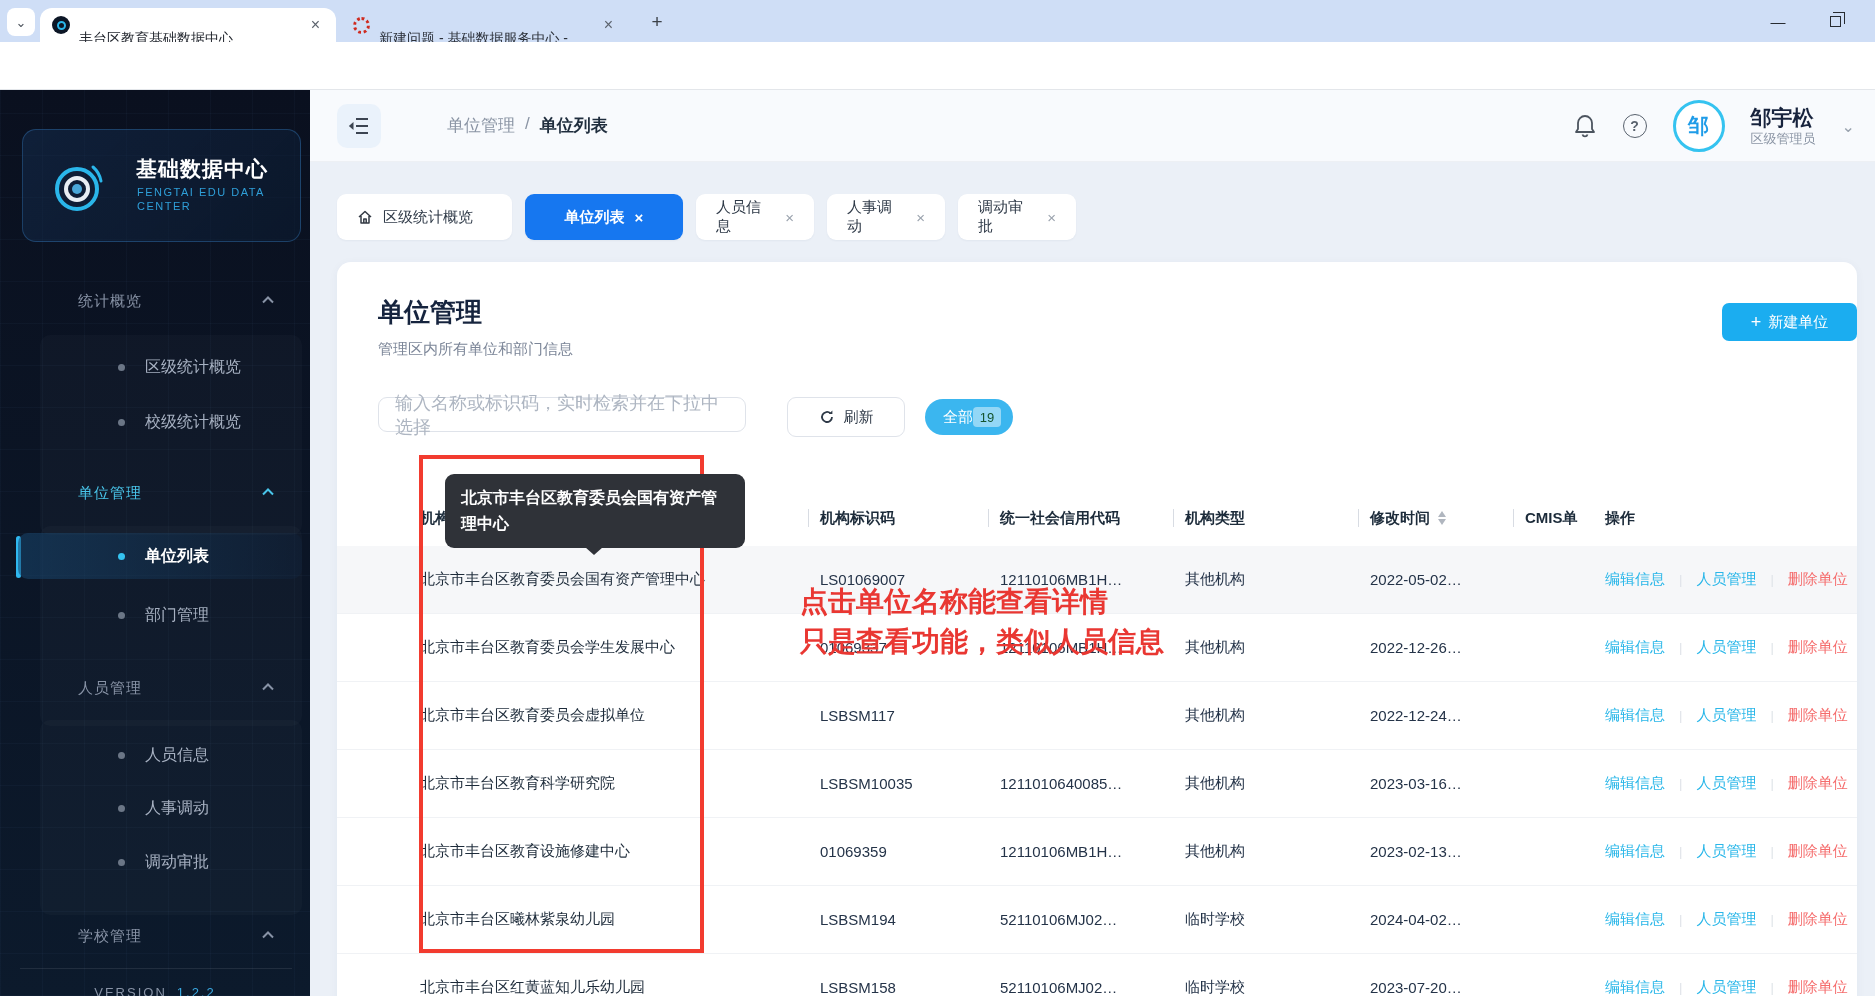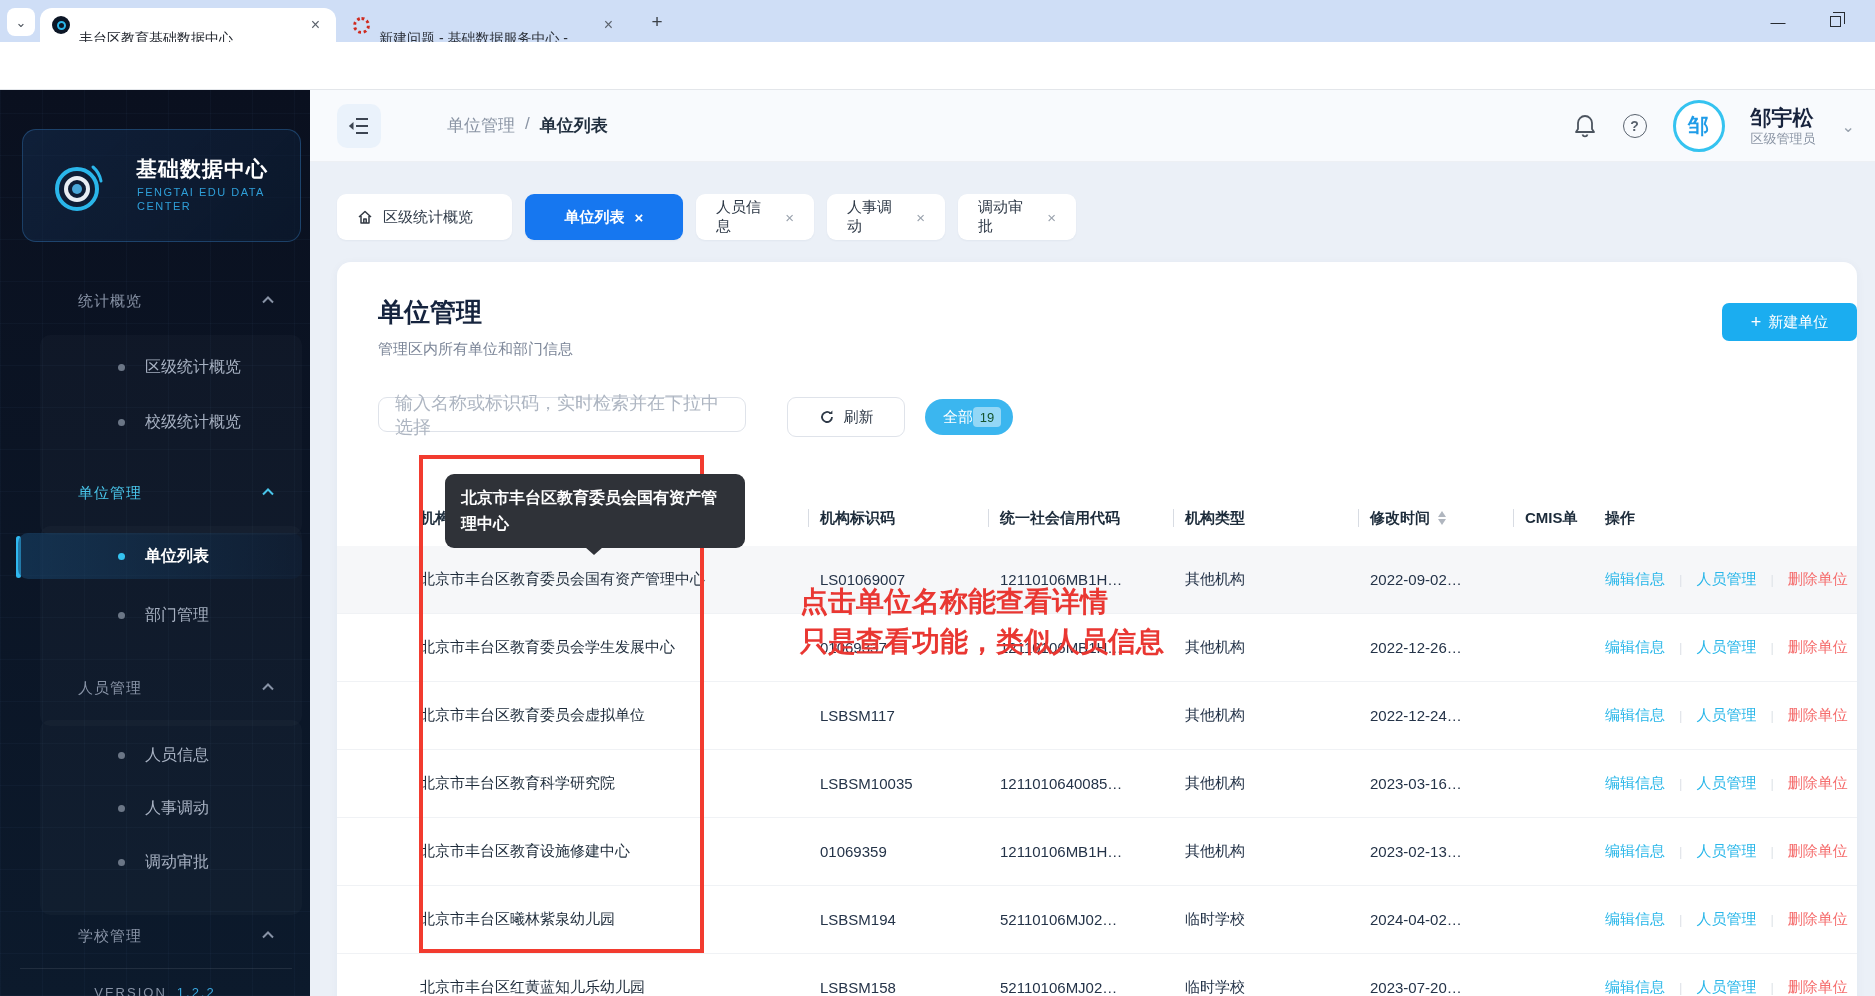--- a/index.html
+++ b/index.html
@@ -379,21 +379,21 @@
         </div>
         <div class="hc tick">CMIS单</div>
         <div class="hc">操作</div>
       </div>
 
       <div class="trow hl">
         <div class="tc">北京市丰台区教育委员会国有资产管理中心</div>
         <div class="tc">LS01069007</div>
         <div class="tc">12110106MB1H…</div>
         <div class="tc">其他机构</div>
-        <div class="tc">2022-09-02…</div>
+        <div class="tc">2022-05-02…</div>
         <div class="tc"></div>
         <div class="tc ops">
           <span class="lnk">编辑信息</span>
           <span class="opsep">|</span>
           <span class="lnk">人员管理</span>
           <span class="opsep">|</span>
           <span class="lnk del">删除单位</span>
         </div>
       </div>
 

